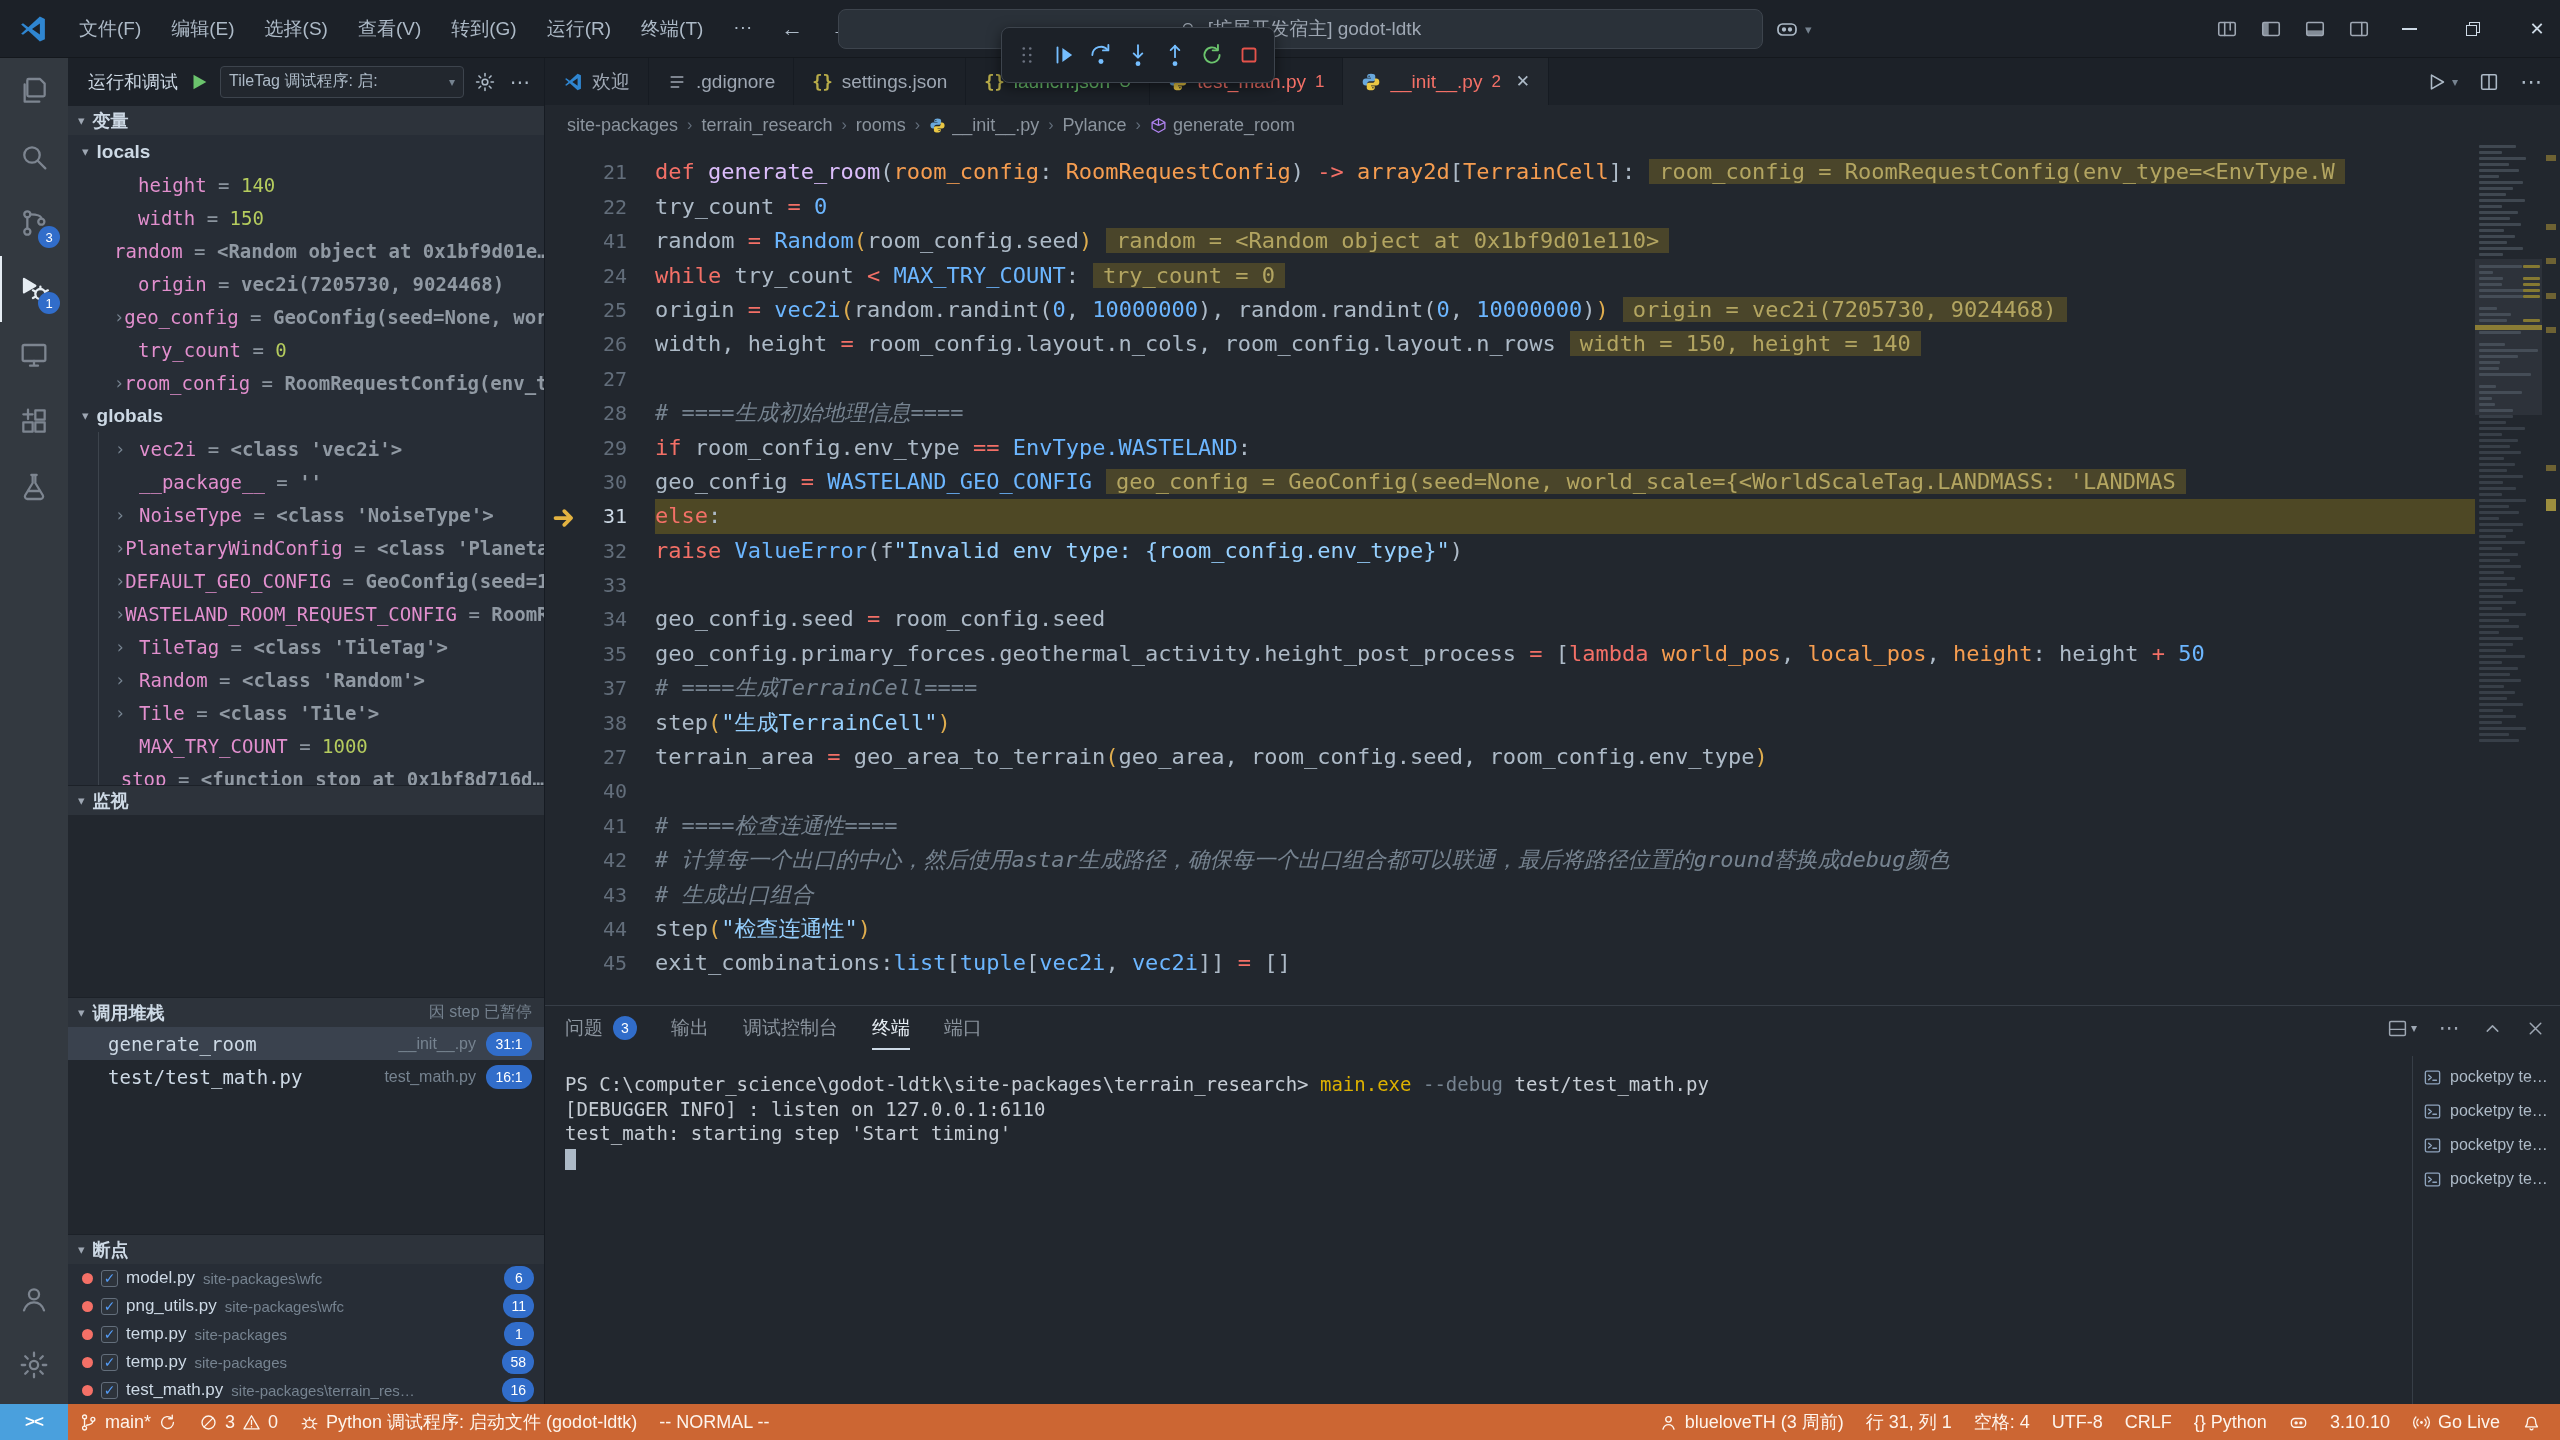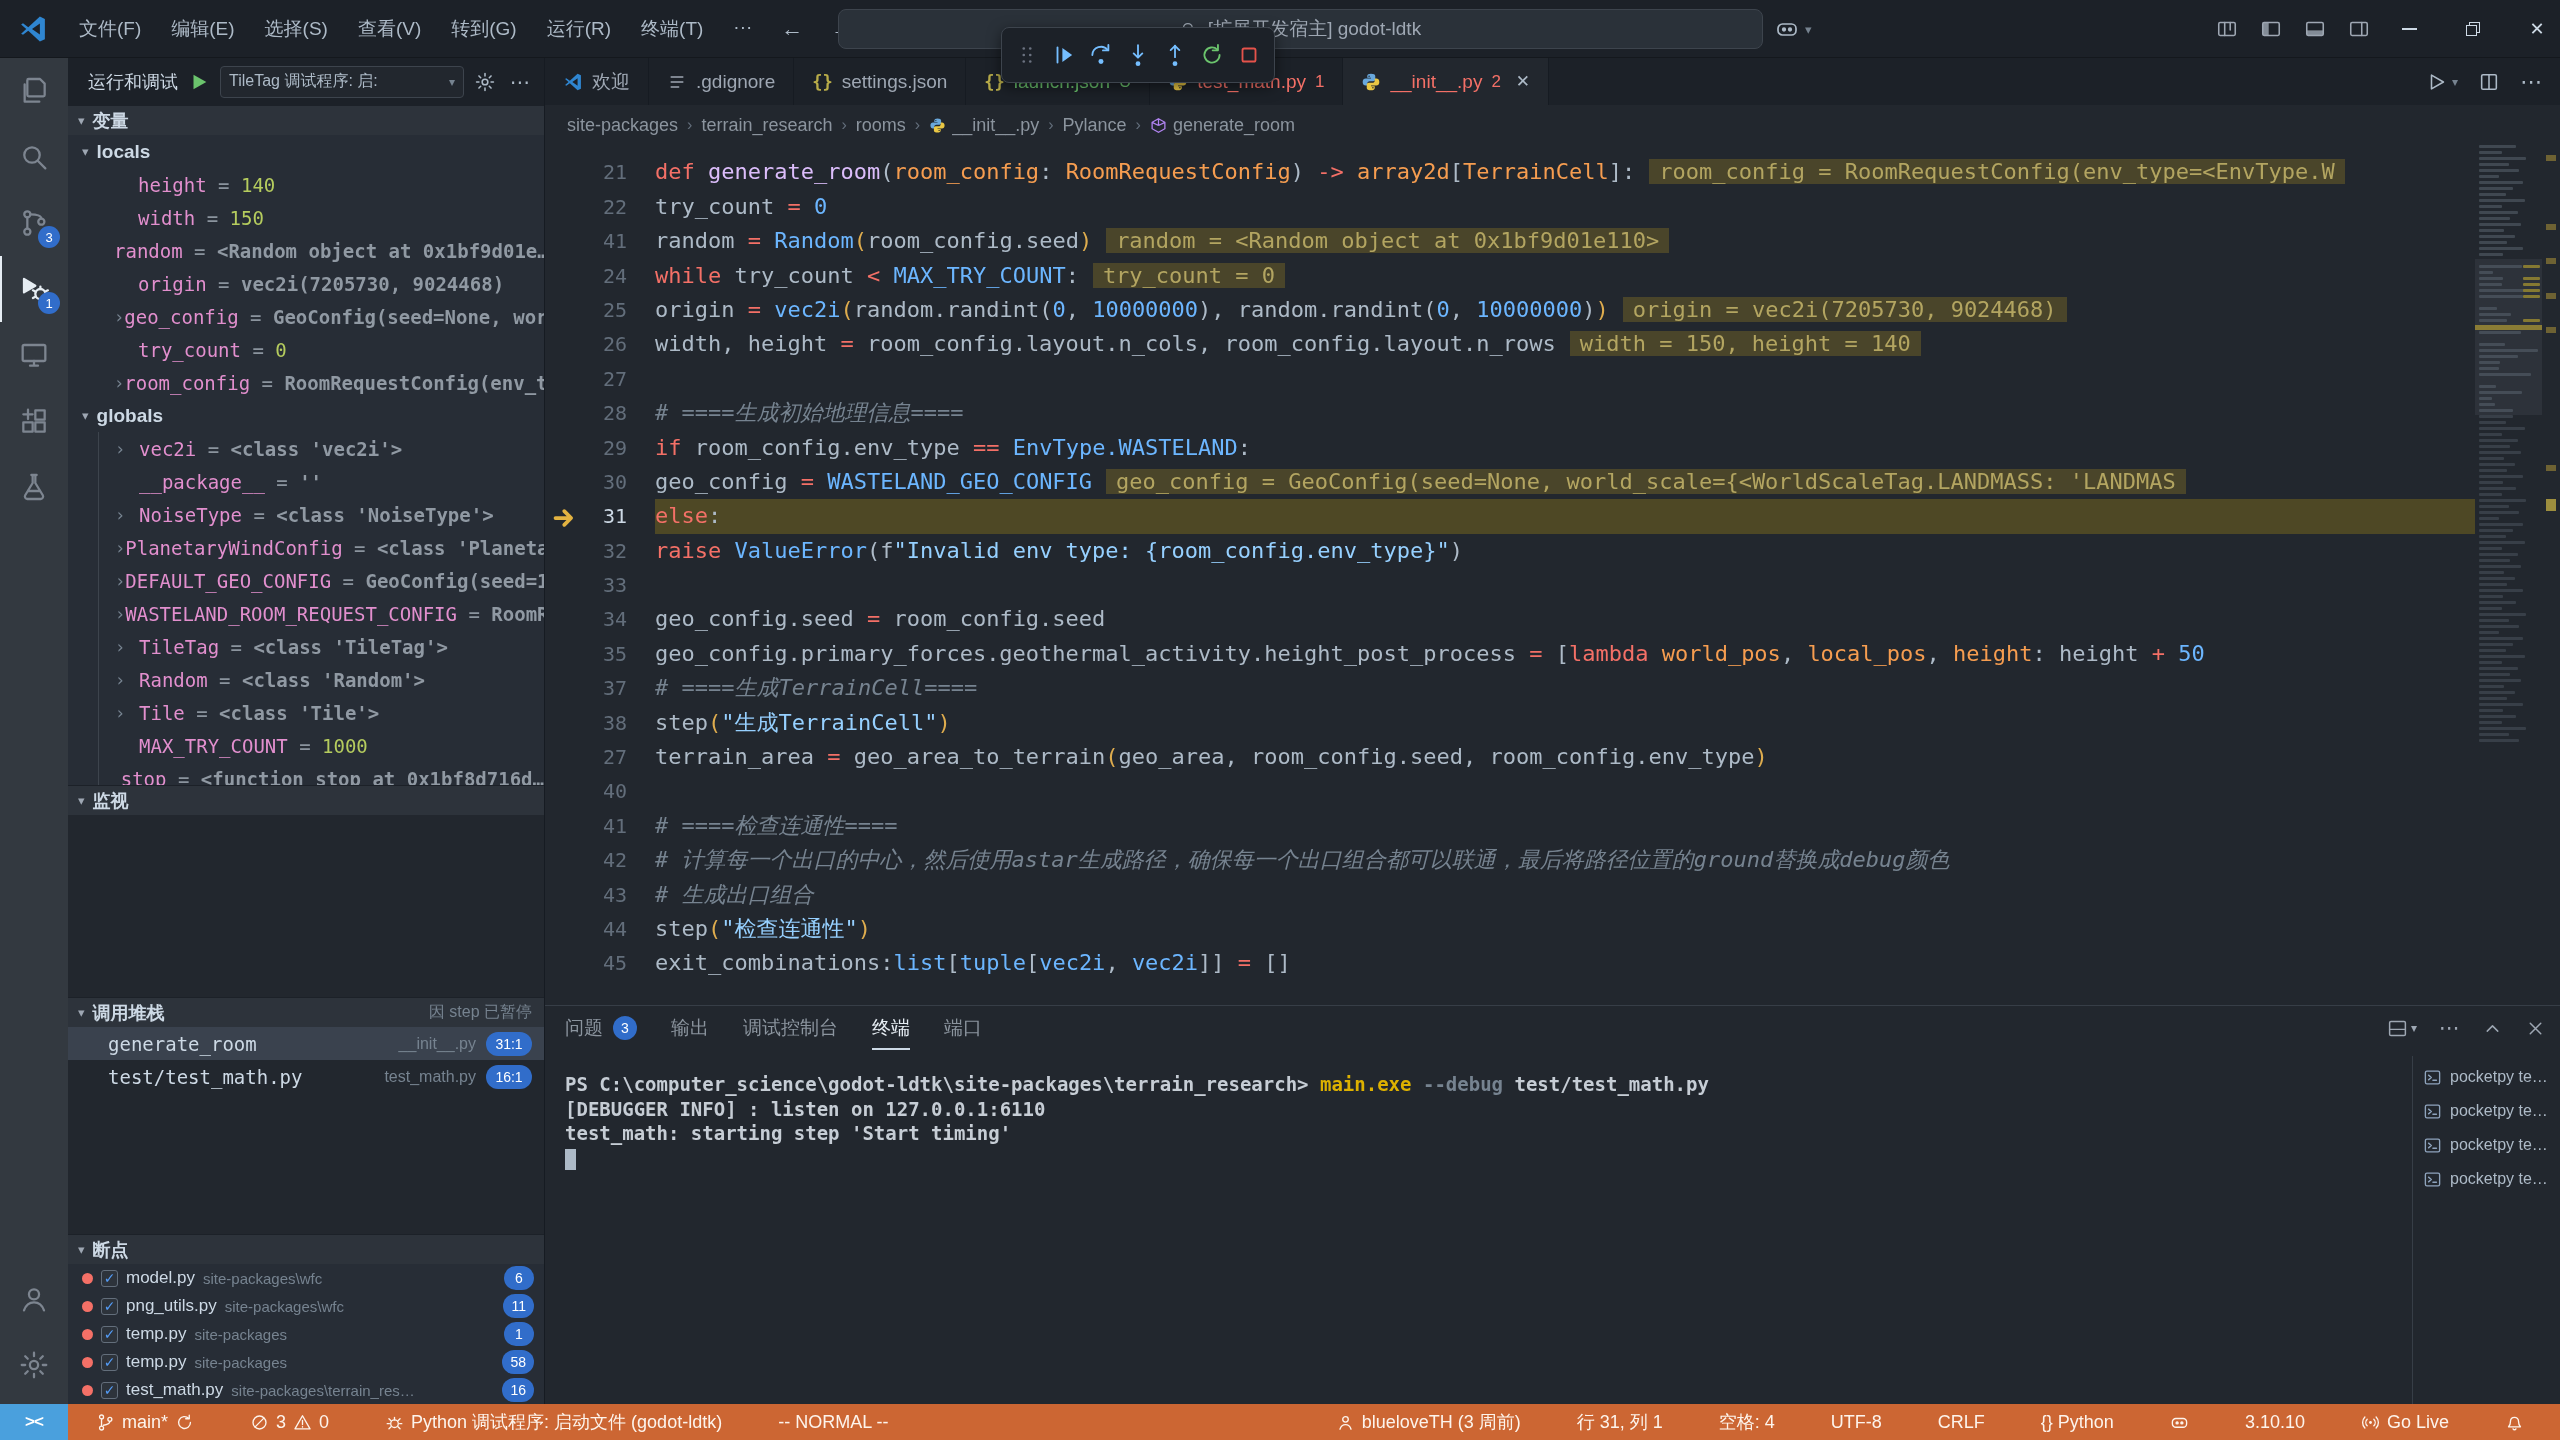--- a/index.html
+++ b/index.html
@@ -128,33 +128,33 @@
   
   #panel { position:absolute; left:0; right:0; bottom:0; height:399px; background:#22272e; border-top:1px solid #373e47;}
   #panel-tabs { height:44px; display:flex; align-items:center; padding-left:20px; gap:34px; font-size:19px; color:#8b949e;}
   .ptab { display:flex; align-items:center; gap:10px; height:100%; }
   .ptab.active { color:#e6edf3; box-shadow:inset 0 -2px 0 #cdd9e5; }
   .ptab .badge { min-width:24px; height:24px; border-radius:12px; background:#316dca; color:#fff; font-size:14px;
     display:flex; align-items:center; justify-content:center; padding:0 6px;}
   #panel-actions { position:absolute; right:14px; top:0; height:44px; display:flex; align-items:center; gap:22px; color:#9ea7b3;}
   #panel-actions .icon { width:21px; height:21px; }
   #terminal { position:absolute; left:0; top:44px; right:148px; bottom:0; padding:22px 0 0 20px; overflow:hidden;}
-  .term-line { font-size:19px; line-height:24.5px; white-space:pre; color:#c6cdd5;font-weight:bold;}
+  .term-line { font-size:19px; line-height:24.5px; white-space:pre; color:#c6cdd5;}
   .t-yel{ color:#ddb100; } .t-dim{ color:#768390; } .t-pl{ color:#c6cdd5; }
   #term-cursor { width:11px; height:21px; background:#adbac7; margin-top:3px;}
   #term-list { position:absolute; right:0; top:50px; width:148px; bottom:0; border-left:1px solid #373e47; padding-top:4px;}
   .term-item { height:34px; display:flex; align-items:center; gap:8px; padding:0 6px 0 10px; color:#adbac7; font-size:16px; white-space:nowrap; overflow:hidden;}
   .term-item .icon { width:19px; height:19px; color:#8fa4bd; flex:none;}
 
   
   #statusbar { position:absolute; left:0; bottom:0; width:2560px; height:36px; background:#cc6633; color:#fdf4ec;
     display:flex; align-items:center; font-size:18px; z-index:30;}
   #remote-ind { width:68px; height:36px; background:#4aa0dd; color:#fff; display:flex; align-items:center;
     justify-content:center; font-weight:bold; font-size:17px; letter-spacing:-1px; flex:none;}
-  .sb-item { display:flex; align-items:center; gap:7px; padding:0 28px; height:36px; white-space:nowrap;}
+  .sb-item { display:flex; align-items:center; gap:7px; padding:0 11px; height:36px; white-space:nowrap;}
   .sb-item .icon { width:19px; height:19px; }
   #sb-right { margin-left:auto; display:flex; align-items:center; padding-right:8px;}
 </style>
 </head>
 <body>
 
 <div id="titlebar">
   <span class="icon" id="vscode-logo">
       <svg viewBox="0 0 24 24">
         <path fill="#2f86d1" d="M17.5 2 8.2 10.6 4 7.4l-1.5.9 4.1 3.7-4.1 3.7 1.5.9 4.2-3.2 9.3 8.6 4-1.9V3.9L17.5 2zM17.5 7.6v8.8L11.2 12l6.3-4.4z"></path>

